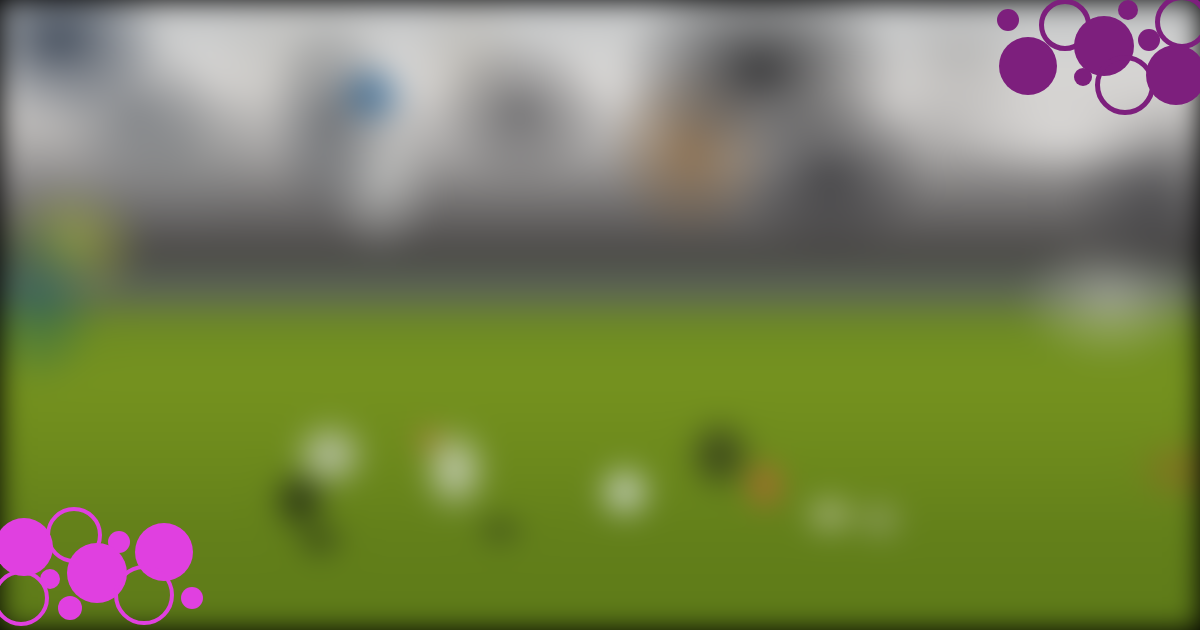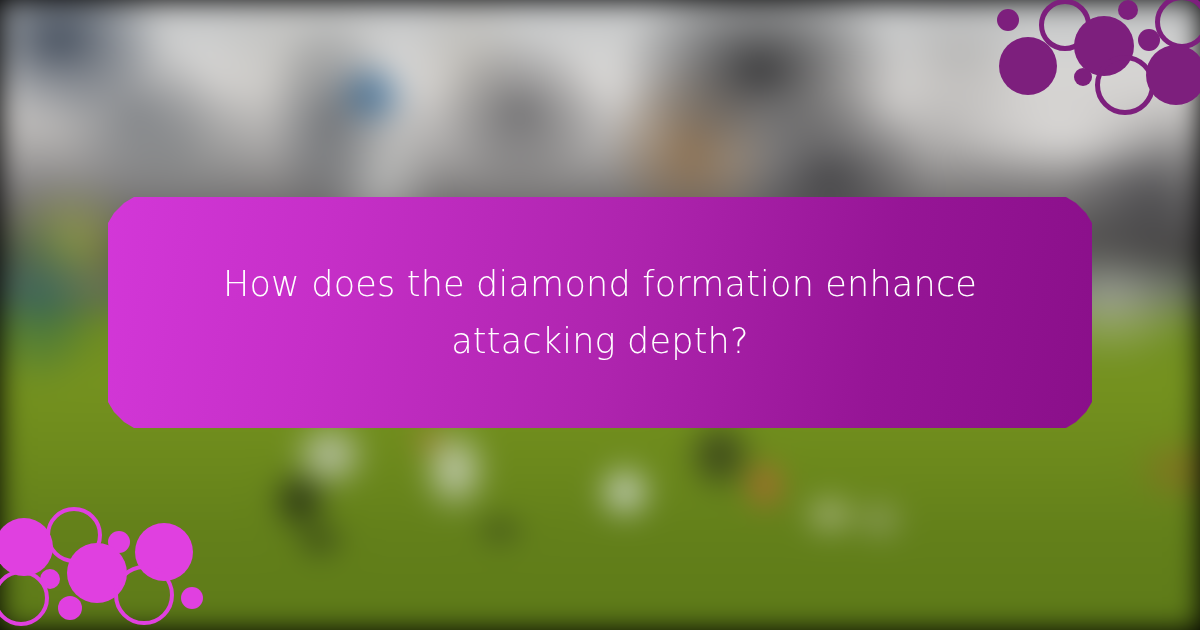--- a/index.html
+++ b/index.html
@@ -155,17 +155,14 @@
       <div class="dot" style="left: 108px; top: 41px; width: 22px; height: 22px; background: rgb(224, 64, 224);"></div>
       <div class="dot" style="left: 135px; top: 33px; width: 58px; height: 58px; background: rgb(224, 64, 224);"></div>
       <div class="dot" style="left: 40px; top: 79px; width: 20px; height: 20px; background: rgb(224, 64, 224);"></div>
       <div class="dot" style="left: 67px; top: 53px; width: 60px; height: 60px; background: rgb(224, 64, 224);"></div>
       <div class="dot" style="left: -7px; top: 80px; width: 56px; height: 56px; border: 4px solid rgb(224, 64, 224); background: transparent;"></div>
       <div class="dot" style="left: 114px; top: 75px; width: 60px; height: 60px; border: 4px solid rgb(224, 64, 224); background: transparent;"></div>
       <div class="dot" style="left: 58px; top: 106px; width: 24px; height: 24px; background: rgb(224, 64, 224);"></div>
       <div class="dot" style="left: 181px; top: 97px; width: 22px; height: 22px; background: rgb(224, 64, 224);"></div>
     </div>
 
-  <div id="banner">
-    <p id="quote-text">How does the diamond formation enhance attacking depth?</p>
-  </div>
 
 </div>
 
 </body></html>

